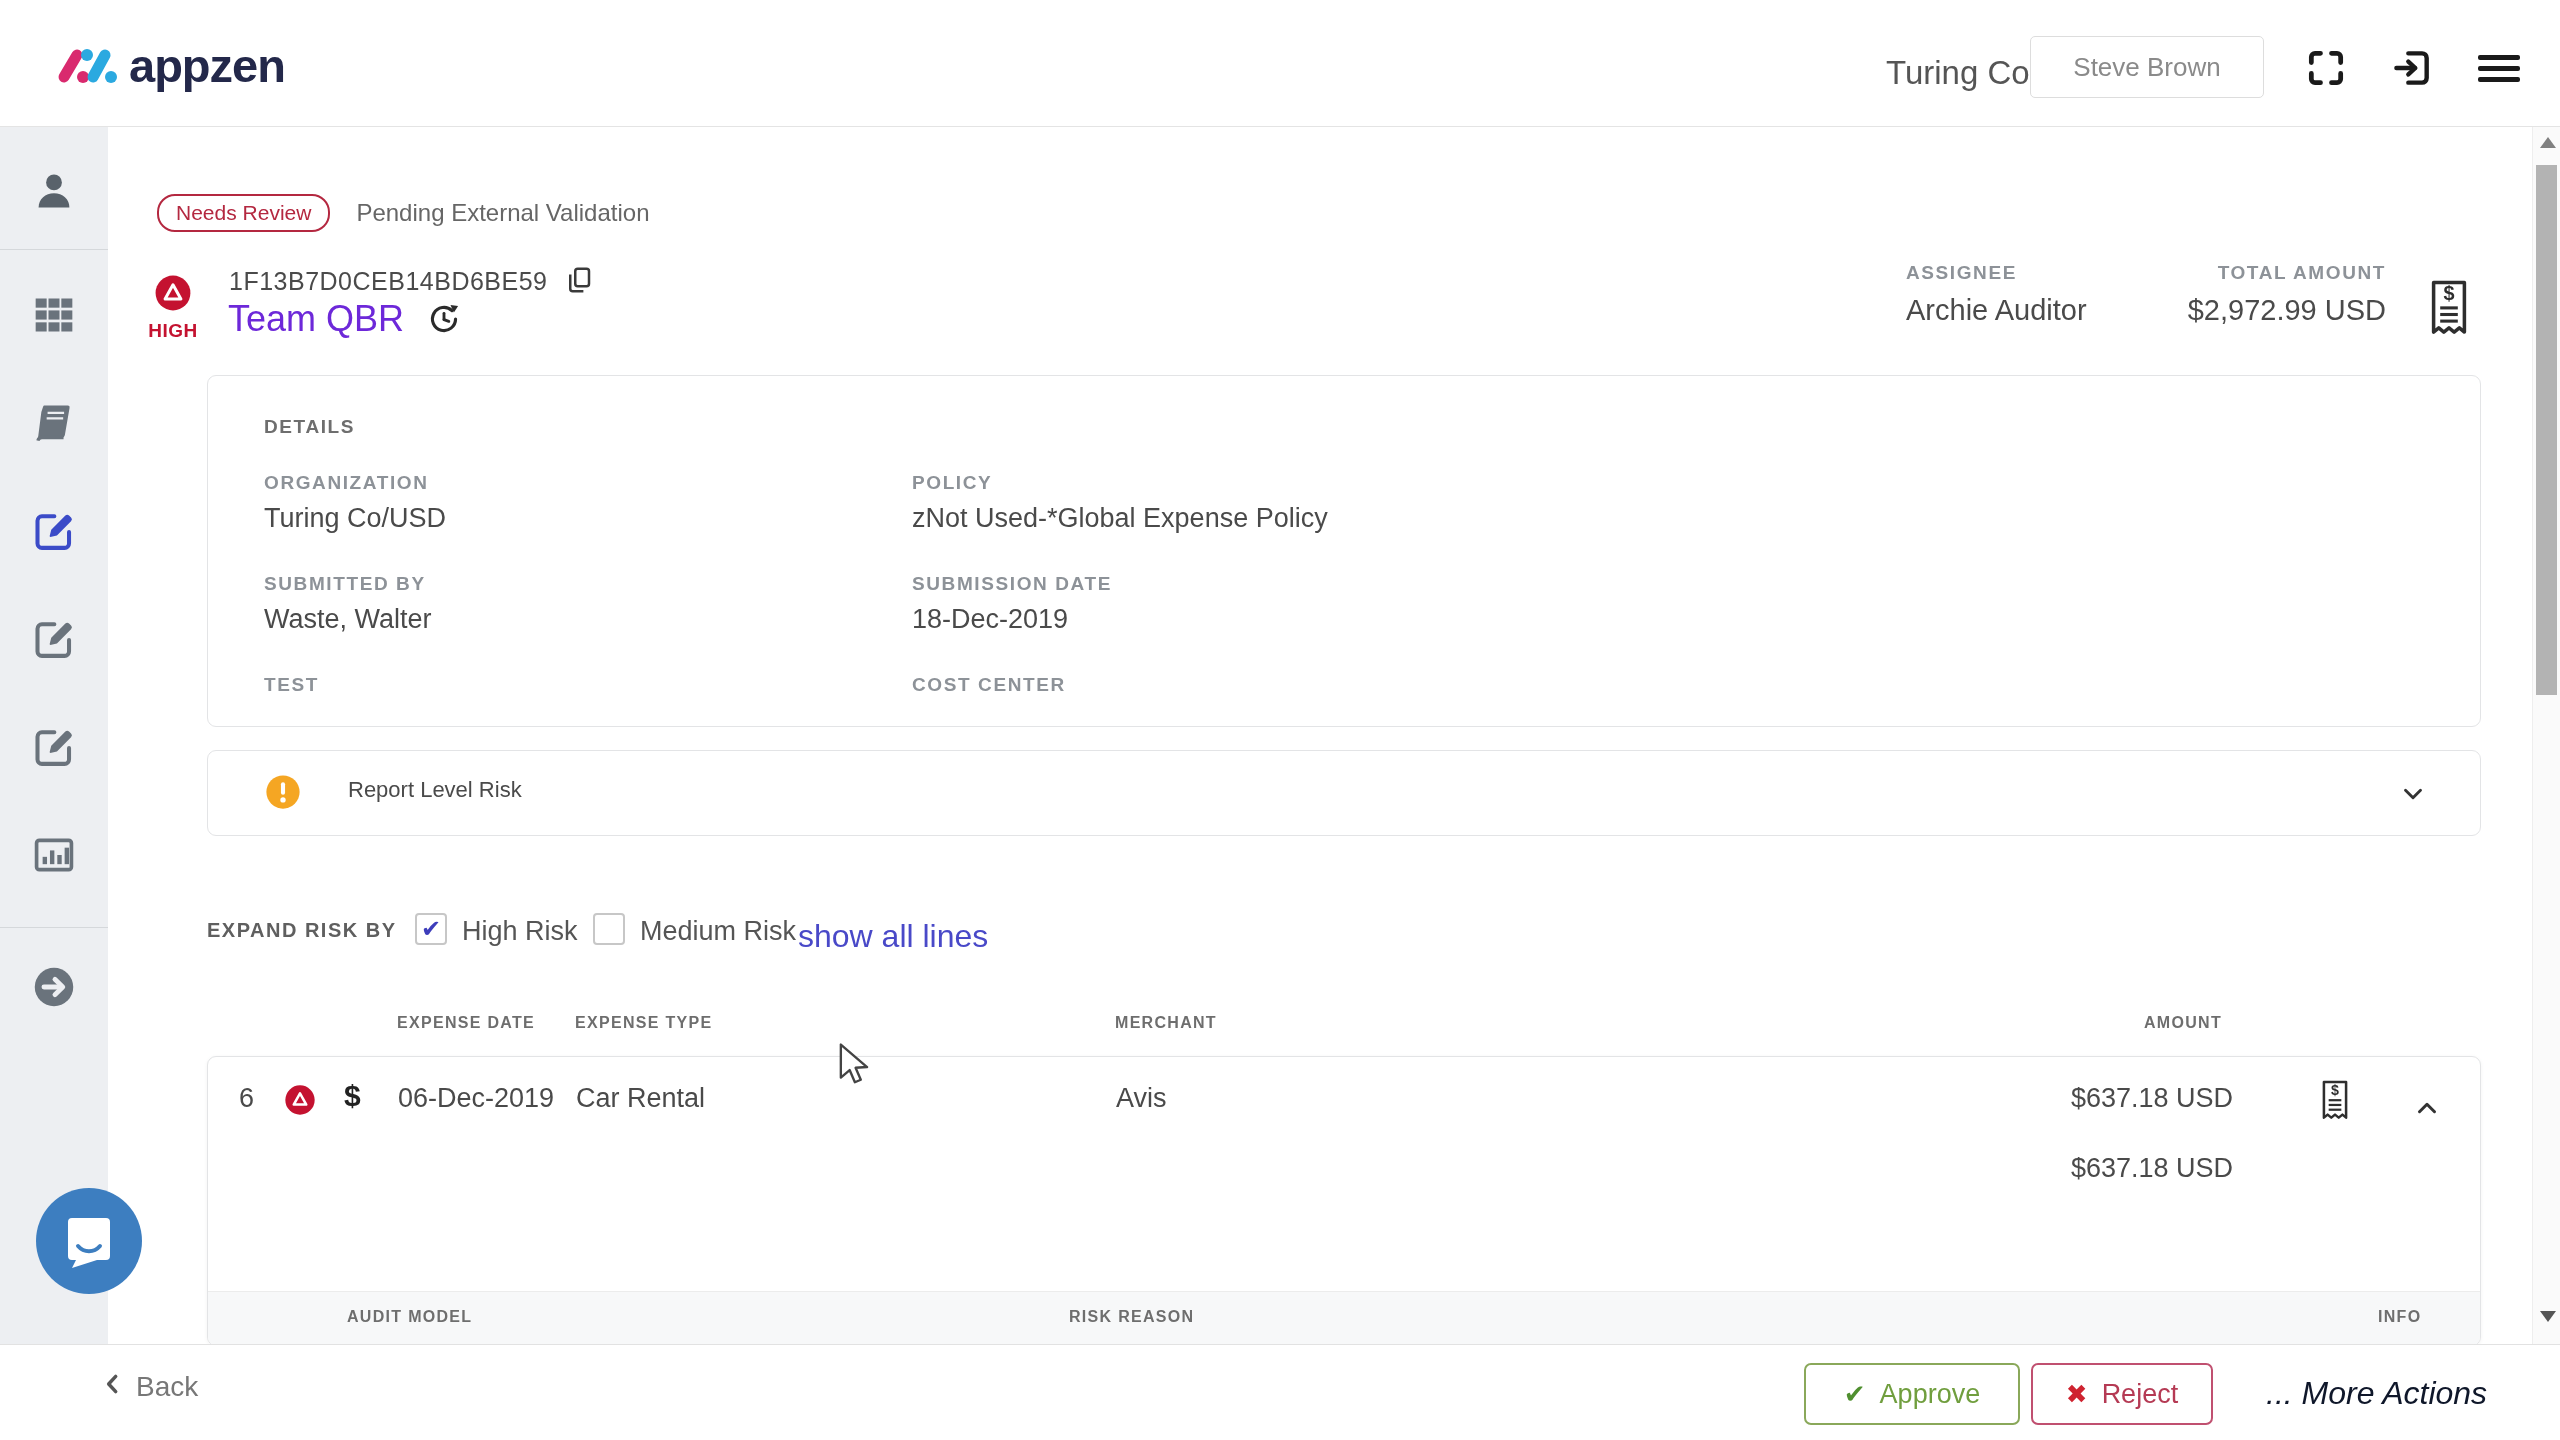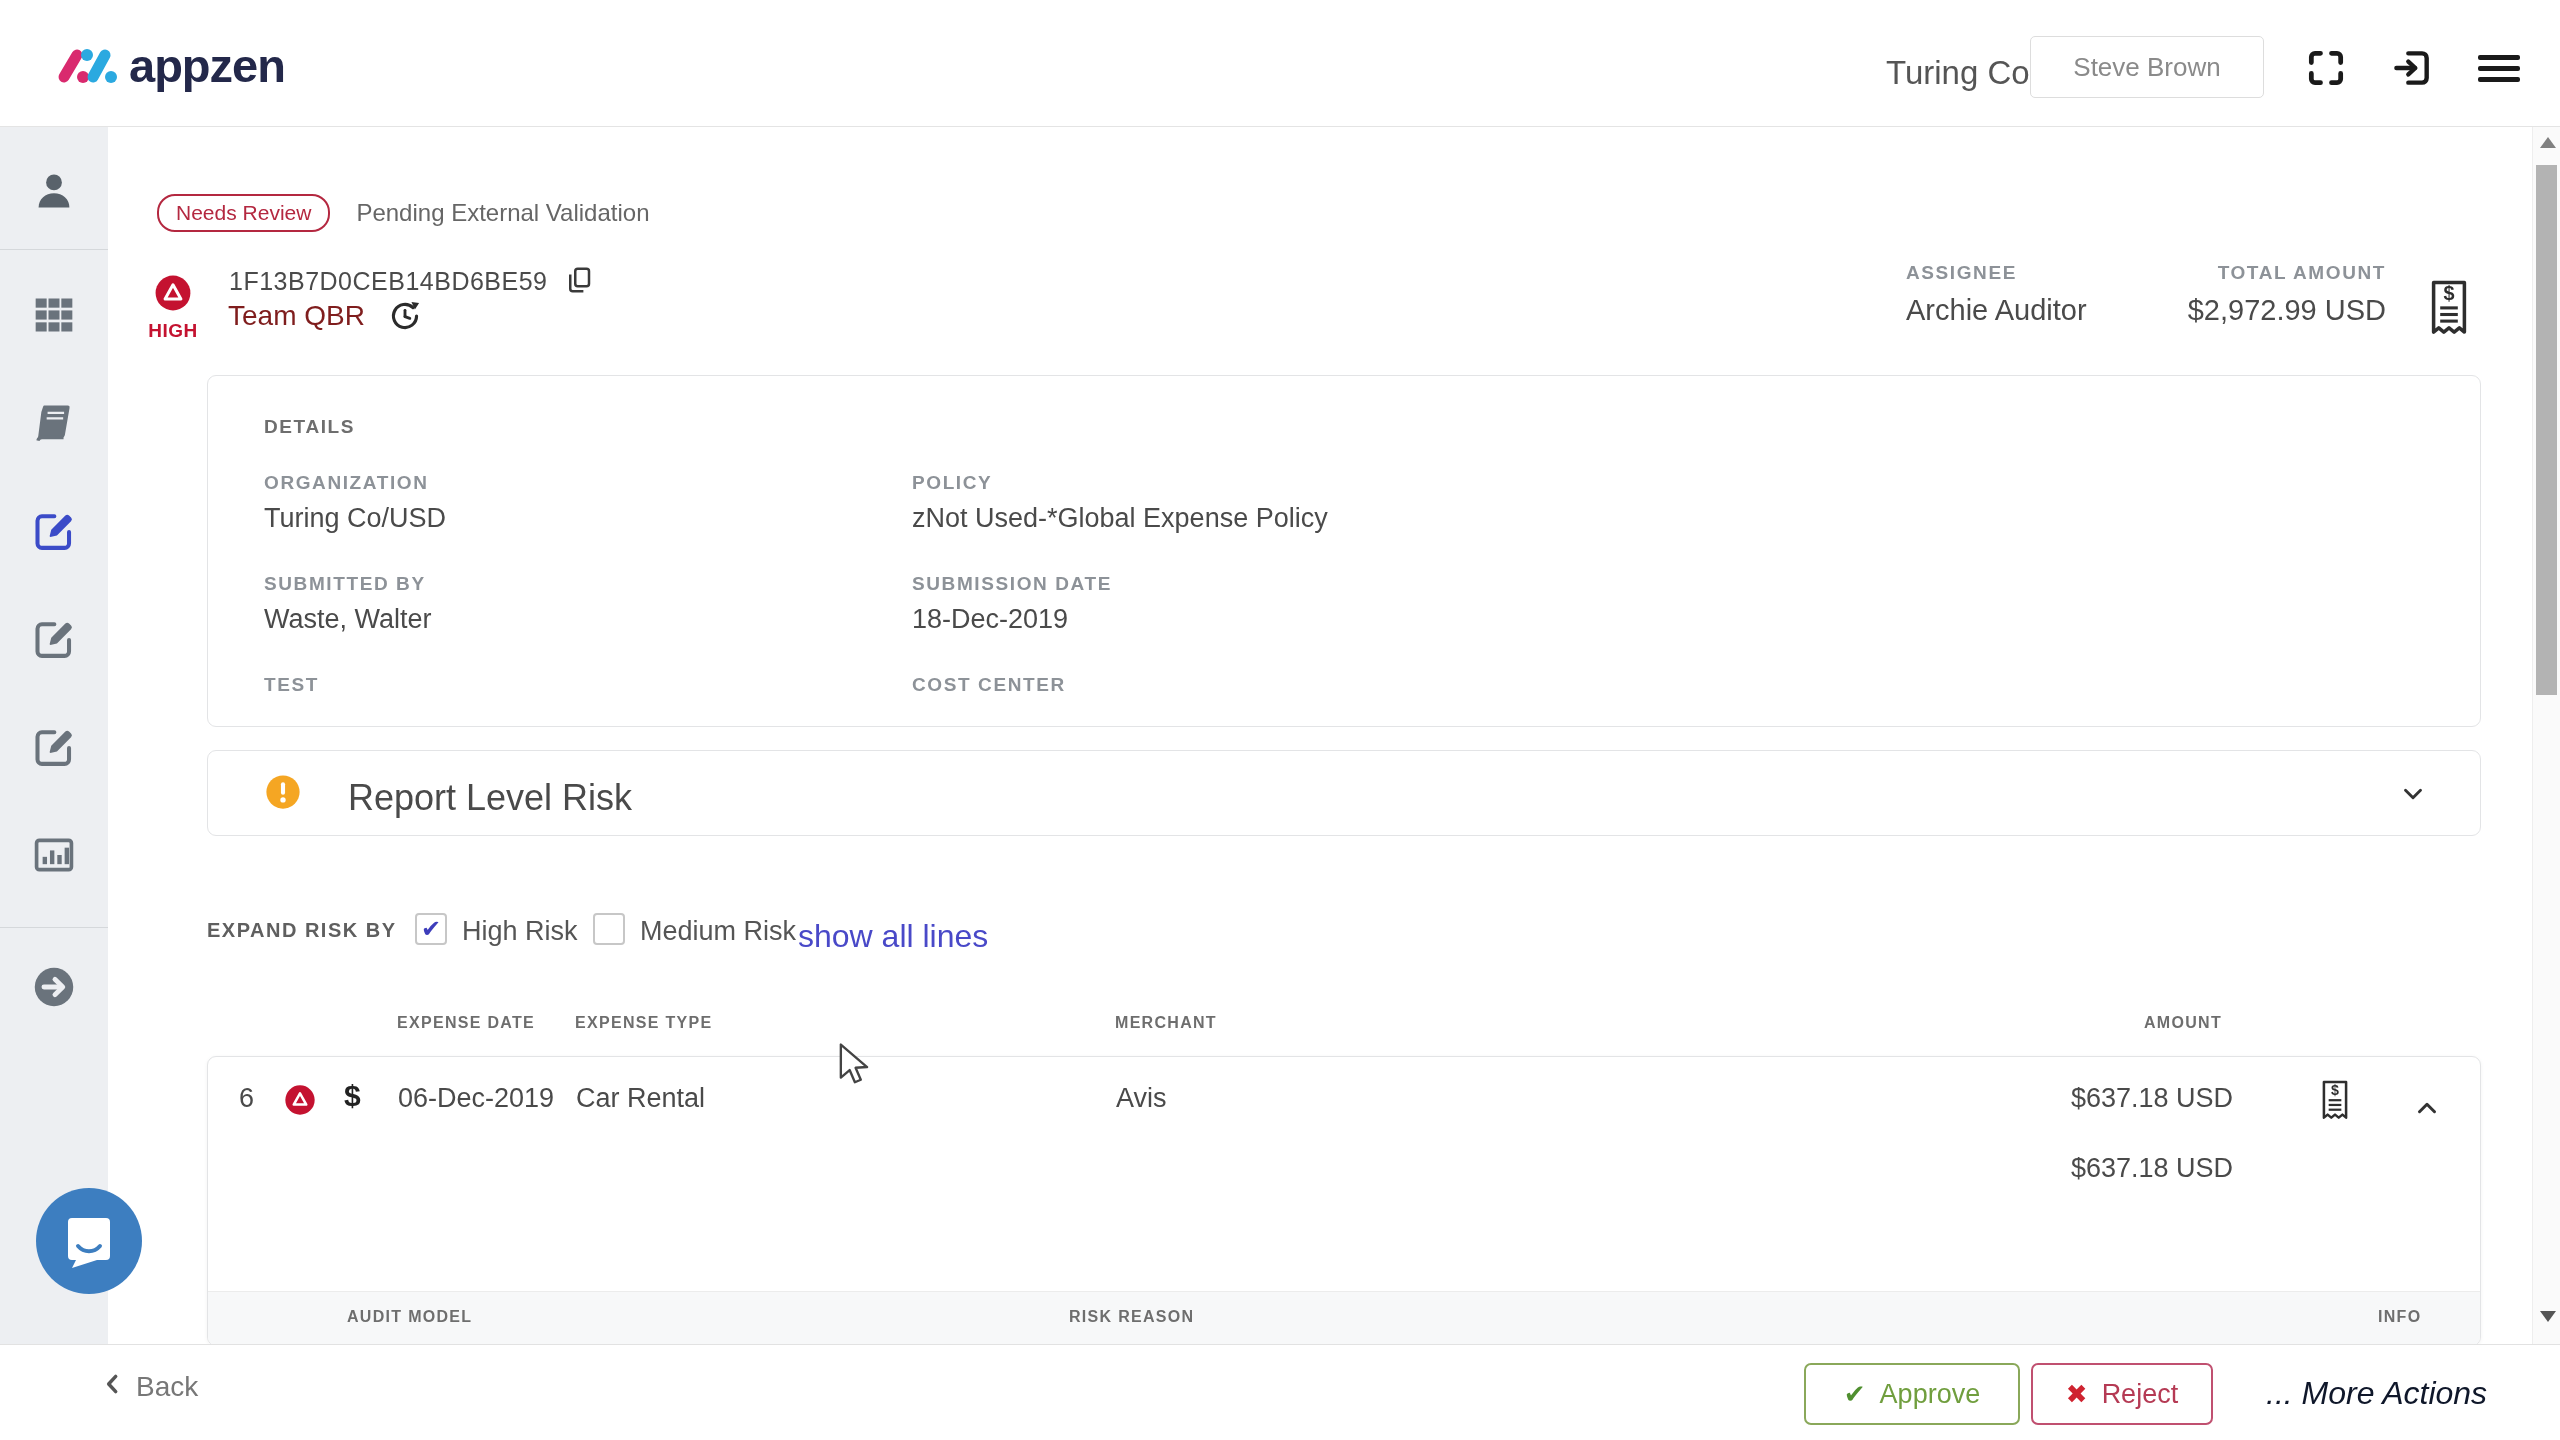--- a/index.html
+++ b/index.html
@@ -31,35 +31,35 @@
   
   .status-row{position:absolute;left:157px;top:186px;display:flex;align-items:center;gap:26px;}
   .pill{border:2px solid #b42840;color:#b42840;font-size:21px;border-radius:18px;height:34px;
         display:flex;align-items:center;padding:0 17px;background:#fff;}
   .status-text{font-size:24px;color:#666;}
   .high-badge{position:absolute;left:140px;top:266px;width:66px;text-align:center;}
   .high-badge .txt{margin-top:4px;font-size:19px;font-weight:700;color:#c41230;letter-spacing:.5px;}
   .id-row{position:absolute;left:229px;top:256px;display:flex;align-items:flex-end;gap:16px;}
   .id-text{font-size:25px;color:#4a4a4a;letter-spacing:.5px;}
   .title-row{position:absolute;left:228px;top:290px;display:flex;align-items:center;gap:22px;}
-  .title{font-size:28px;color:#7f1d1d;}
+  .title{font-size:36px;color:#6d28d9;}
   .assignee{position:absolute;left:1906px;top:254px;}
   .assignee .val,.total .val{margin-top:10px;font-size:29px;}
   .total{position:absolute;left:2036px;top:254px;width:350px;text-align:right;}
 
   
   .card{position:absolute;left:207px;width:2272px;background:#fff;border:1px solid #e3e4e6;border-radius:9px;}
   .details-card{top:367px;height:350px;}
   .details-head{position:absolute;left:56px;top:40px;}
   .fields{position:absolute;left:56px;top:96px;display:grid;grid-template-columns:648px auto;row-gap:36px;}
   .field .lbl{margin-bottom:9px;}
   .field .val{min-height:34px;}
 
   .risk-card{top:742px;height:84px;cursor:pointer;}
-  .risk-card .risk-label{position:absolute;left:140px;top:26px;font-size:36px;color:#4a4a4a;}
+  .risk-card .risk-label{position:absolute;left:140px;top:26px;font-size:22px;color:#4a4a4a;}
   .risk-card .warn{position:absolute;left:56px;top:22px;}
   .risk-card .chev{position:absolute;right:52px;top:28px;}
 
   
   .expand-label{position:absolute;left:207px;top:911px;font-size:20px;font-weight:700;color:#5f5f5f;letter-spacing:1.5px;}
   .cb{position:absolute;top:905px;width:28px;height:28px;border:2px solid #c7c7c7;border-radius:4px;background:#fff;
       display:flex;align-items:center;justify-content:center;font-size:24px;color:#3d3dbb;cursor:pointer;}
   .cb.checked::after{content:"\2714";font-weight:700;}
   .cb-label{position:absolute;top:908px;font-size:27px;color:#555;cursor:pointer;}
   .link{position:absolute;left:798px;top:910px;font-size:32px;color:#4949c8;cursor:pointer;}

